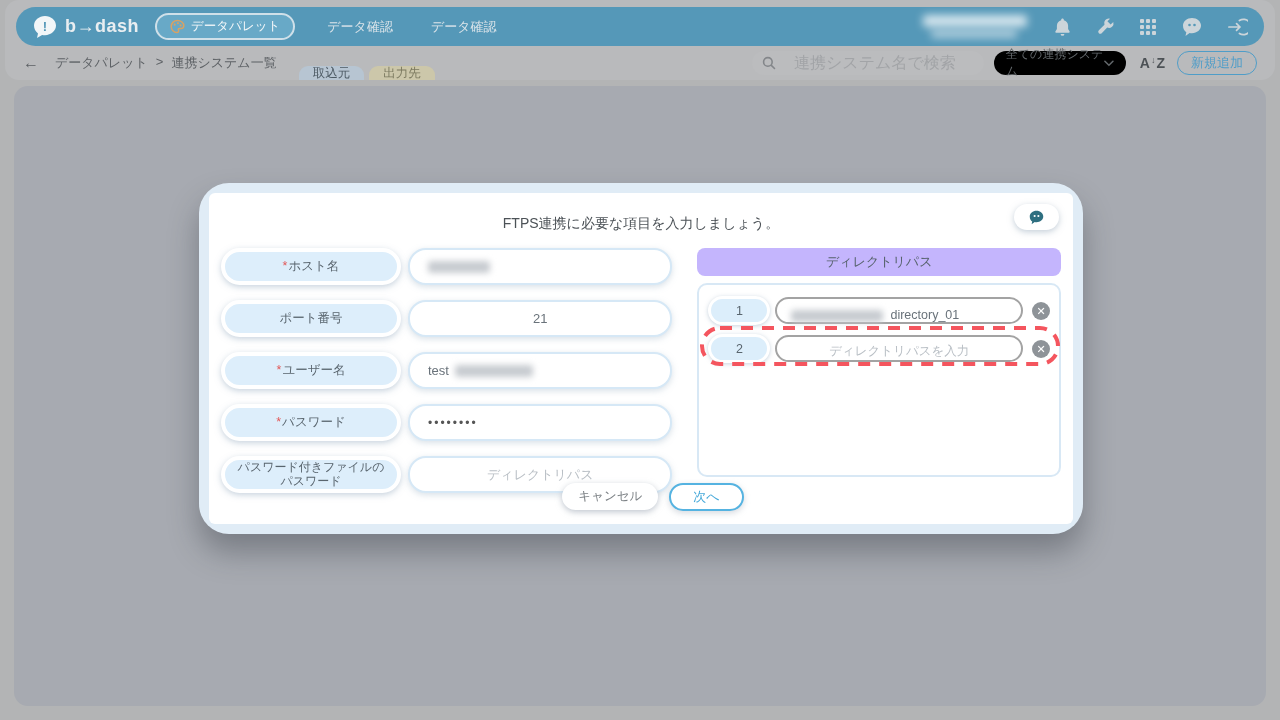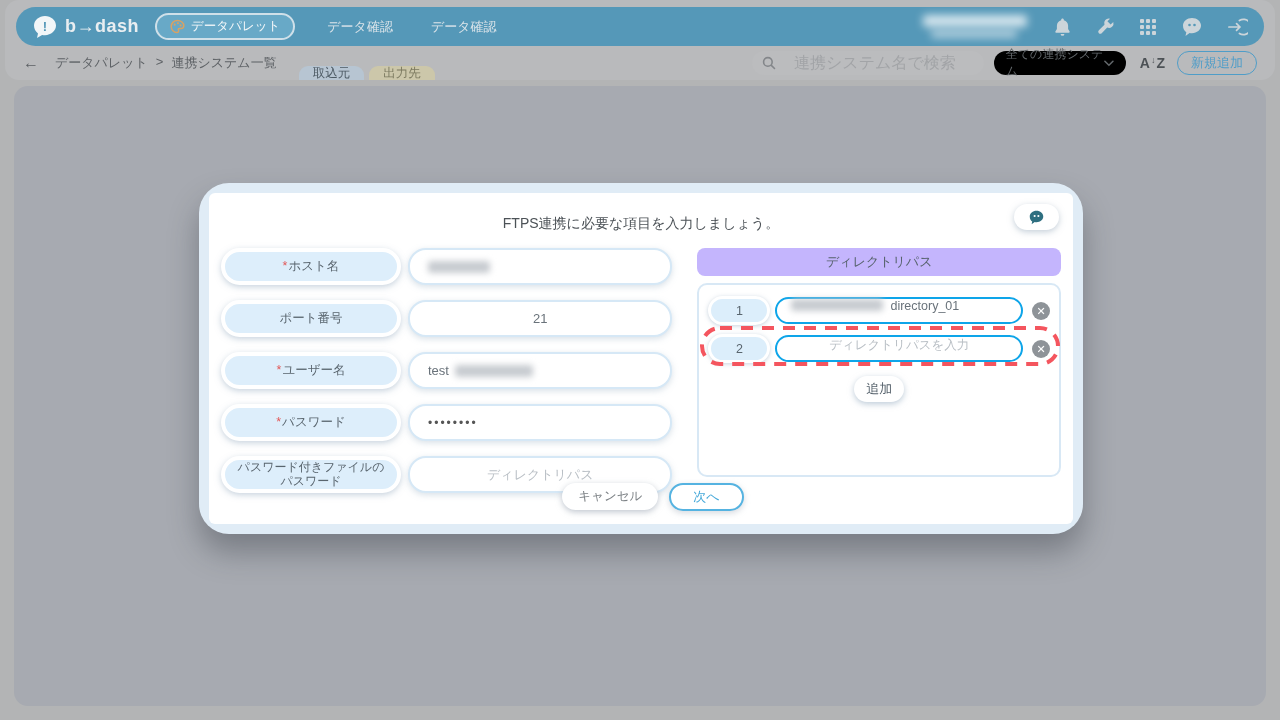--- a/index.html
+++ b/index.html
@@ -84,22 +84,22 @@
 
   .col-right { width:372px; }
   .dir-header { height:28px; background:#c4b5fd; border-radius:8px; display:flex;
     align-items:center; justify-content:center; font-size:13px; color:#56626c; }
   .dir-body { margin-top:7px; height:194px; background:#fff; border:2px solid #d8e8f5;
     border-radius:10px; position:relative; padding:11px 9px 0; }
   .dir-row { display:flex; align-items:center; height:29px; margin-bottom:9px; position:relative; z-index:1; }
   .num-pill { width:62px; height:29px; background:#dceefb; border:3px solid #fff; border-radius:16px;
     box-shadow:0 1px 4px rgba(145,168,190,.5); display:flex; align-items:center; justify-content:center;
     font-size:12.5px; color:#59656e; flex:none; }
-  .dir-input { flex:1; margin-left:5px; height:27px; background:#fff; border:2px solid #0ea5e9;
-    border-radius:14px; display:flex; align-items:flex-start; padding:0 14px; font-size:12.5px;
+  .dir-input { flex:1; margin-left:5px; height:27px; background:#fff; border:2px solid #a3a3a3;
+    border-radius:14px; display:flex; align-items:flex-end; padding:0 14px; font-size:12.5px;
     color:#69727a; cursor:text; }
   .dir-input.center { justify-content:center; }
   .del-btn { width:18px; height:18px; margin-left:9px; border:none; border-radius:50%;
     background:#8e9398; color:#fff; font-size:11px; line-height:18px; text-align:center;
     cursor:pointer; flex:none; padding:0; }
   .dash-svg { position:absolute; left:0px; top:40px; z-index:2; pointer-events:none; }
   .add-wrap { display:flex; justify-content:center; margin-top:13px; }
   .add-btn { min-width:46px; height:26px; padding:0 12px; background:#fff; border:none; border-radius:14px;
     box-shadow:0 2px 6px rgba(145,168,190,.6); font-size:13px; color:#56626c;
     font-family:inherit; cursor:pointer; }
@@ -284,23 +284,20 @@
           <div class="dir-row">
             <div class="num-pill">2</div>
             <div class="dir-input center">
               <span class="ph-text">ディレクトリパスを入力</span>
             </div>
             <button class="del-btn">✕</button>
           </div>
           <svg class="dash-svg" width="362" height="42" viewBox="0 0 362 42">
             <rect x="3" y="3" width="356" height="36" rx="18" fill="none" stroke="#f4555e" stroke-width="4" stroke-dasharray="12 9"></rect>
           </svg>
-          <div class="add-wrap">
-            <button class="add-btn">追加</button>
-          </div>
         </div>
       </div>
     </div>
 
     <div class="actions">
       <button class="cancel-btn">キャンセル</button>
       <button class="next-btn">次へ</button>
     </div>
   </div>
 </div>

